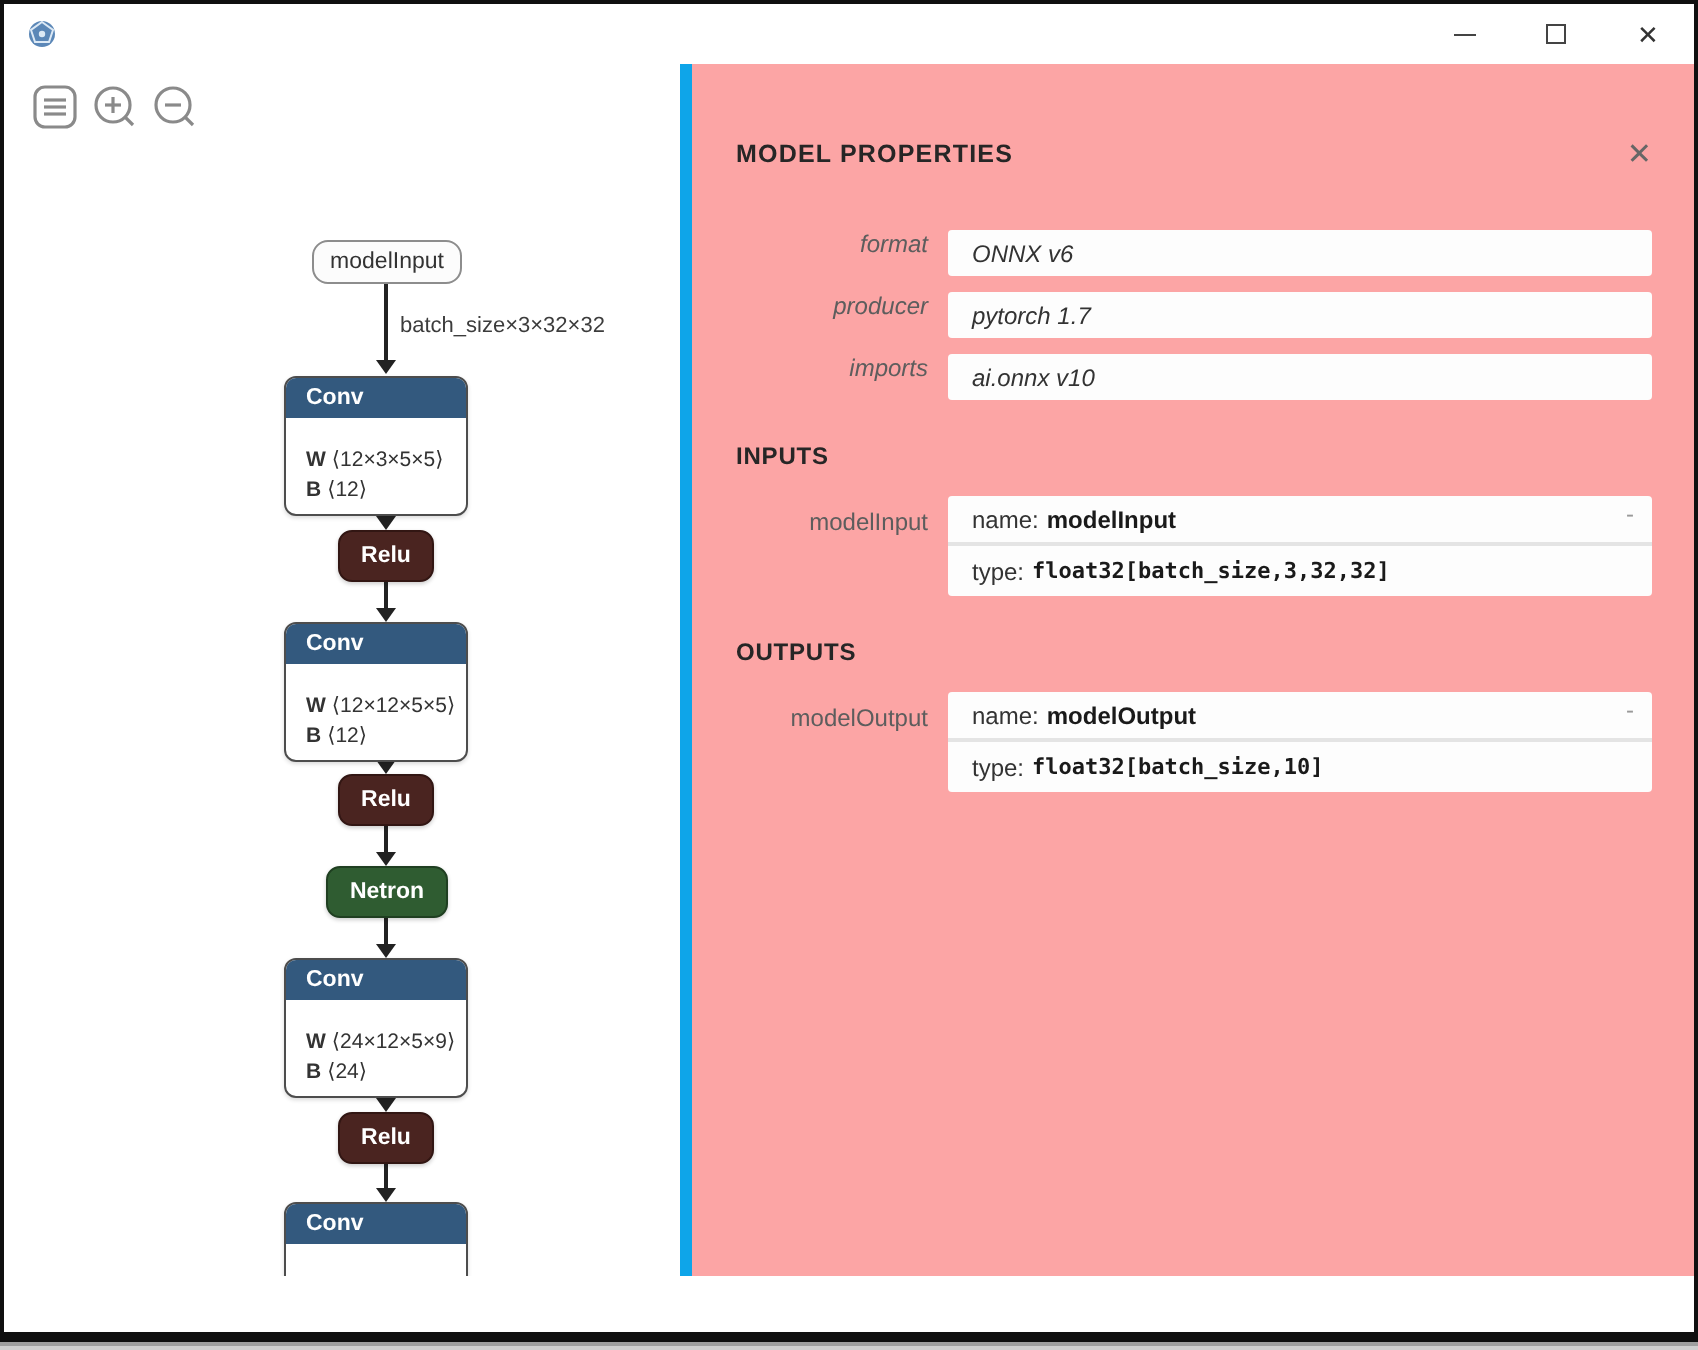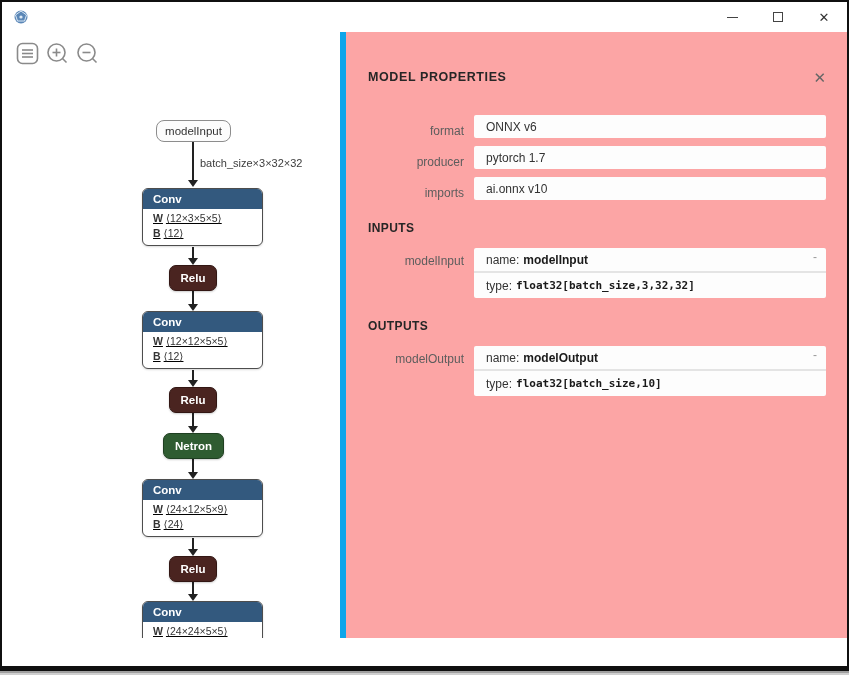--- a/index.html
+++ b/index.html
@@ -32,47 +32,47 @@
   .edge { position:absolute; left:190px; width:2px; background:#222; }
   .arrowhead { position:absolute; left:186px; width:0; height:0; border-left:5px solid transparent; border-right:5px solid transparent; border-top:7px solid #222; }
   .edge-label { position:absolute; left:198px; top:125px; font-size:11px; color:#3c3c3c; white-space:nowrap; }
   .io-node {
     position:absolute; left:154px; top:88px; width:75px; height:22px;
     background:#fcfcfc; border:1.5px solid #8d8d8d; border-radius:8px;
     display:flex; align-items:center; justify-content:center;
     font-size:11.5px; color:#333;
   }
   .layer-node {
-    position:absolute; left:140px; width:121px; border:1.5px solid #4d4d4d;
+    position:absolute; left:140px; width:92px; border:1.5px solid #4d4d4d;
     border-radius:6px; overflow:hidden; background:#fff;
     box-shadow:0 1px 2px rgba(0,0,0,.15);
   }
   .layer-head { background:#33597e; color:#fff; font-size:11.5px; font-weight:600; padding:4px 0 4px 10px; }
-  .layer-body { padding:2px 0 4px 10px;text-decoration:underline; }
+  .layer-body { padding:14px 0 4px 10px; }
   .attr-row { font-size:10.5px; color:#333; line-height:15px; white-space:nowrap; }
   .attr-key { font-weight:bold; margin-right:3px; }
   .small-node {
     position:absolute; height:26px; border:1.5px solid #2e1a18; border-radius:7px;
     display:flex; align-items:center; justify-content:center;
     color:#fff; font-size:11.5px; font-weight:600;
     box-shadow:0 1px 2px rgba(0,0,0,.2);
   }
   .act-node { left:167px; width:48px; background:#4a2420; border-color:#321613; }
   .pool-node { left:161px; width:61px; background:#2f5c31; border-color:#1f3f21; }
   
   .panel {
     position:absolute; left:338px; top:0; right:0; bottom:0;
     background:#fca5a5; border-left:6px solid #0ea5e9; padding:38px 21px 0 22px;
     overflow:hidden;
   }
   .panel-header { display:flex; align-items:flex-start; }
   .panel-title { font-size:12.5px; font-weight:bold; color:#262626; letter-spacing:.6px; }
   .panel-close { margin-left:auto; font-size:15px; color:#666; line-height:1; cursor:default; }
   .prop-rows { margin-top:30px; }
-  .prop-row { display:flex; align-items:flex-end; margin-bottom:8px; }
+  .prop-row { display:flex; align-items:flex-start; margin-bottom:8px;font-style:italic; }
   .prop-label { width:96px; text-align:right; font-size:12px; color:#5d5d5d; margin-right:10px; flex:0 0 auto; }
   .prop-value {
     flex:1; height:23px; background:#fdfdfd; border-radius:2px;
     font-size:12px; color:#333; display:flex; align-items:center; padding-left:12px;
   }
   .section-title { font-size:12px; font-weight:bold; color:#262626; letter-spacing:.4px; margin:21px 0 0 0; }
   .item-row { display:flex; margin-top:13px; }
   .item-label { width:96px; text-align:right; font-size:12px; color:#5d5d5d; margin-right:10px; padding-top:6px; flex:0 0 auto; }
   .item-box { flex:1; border-radius:2px; overflow:hidden; }
   .item-line { position:relative; background:#fdfdfd; height:25px; display:flex; align-items:center; padding-left:12px; font-size:12px; color:#333; }

